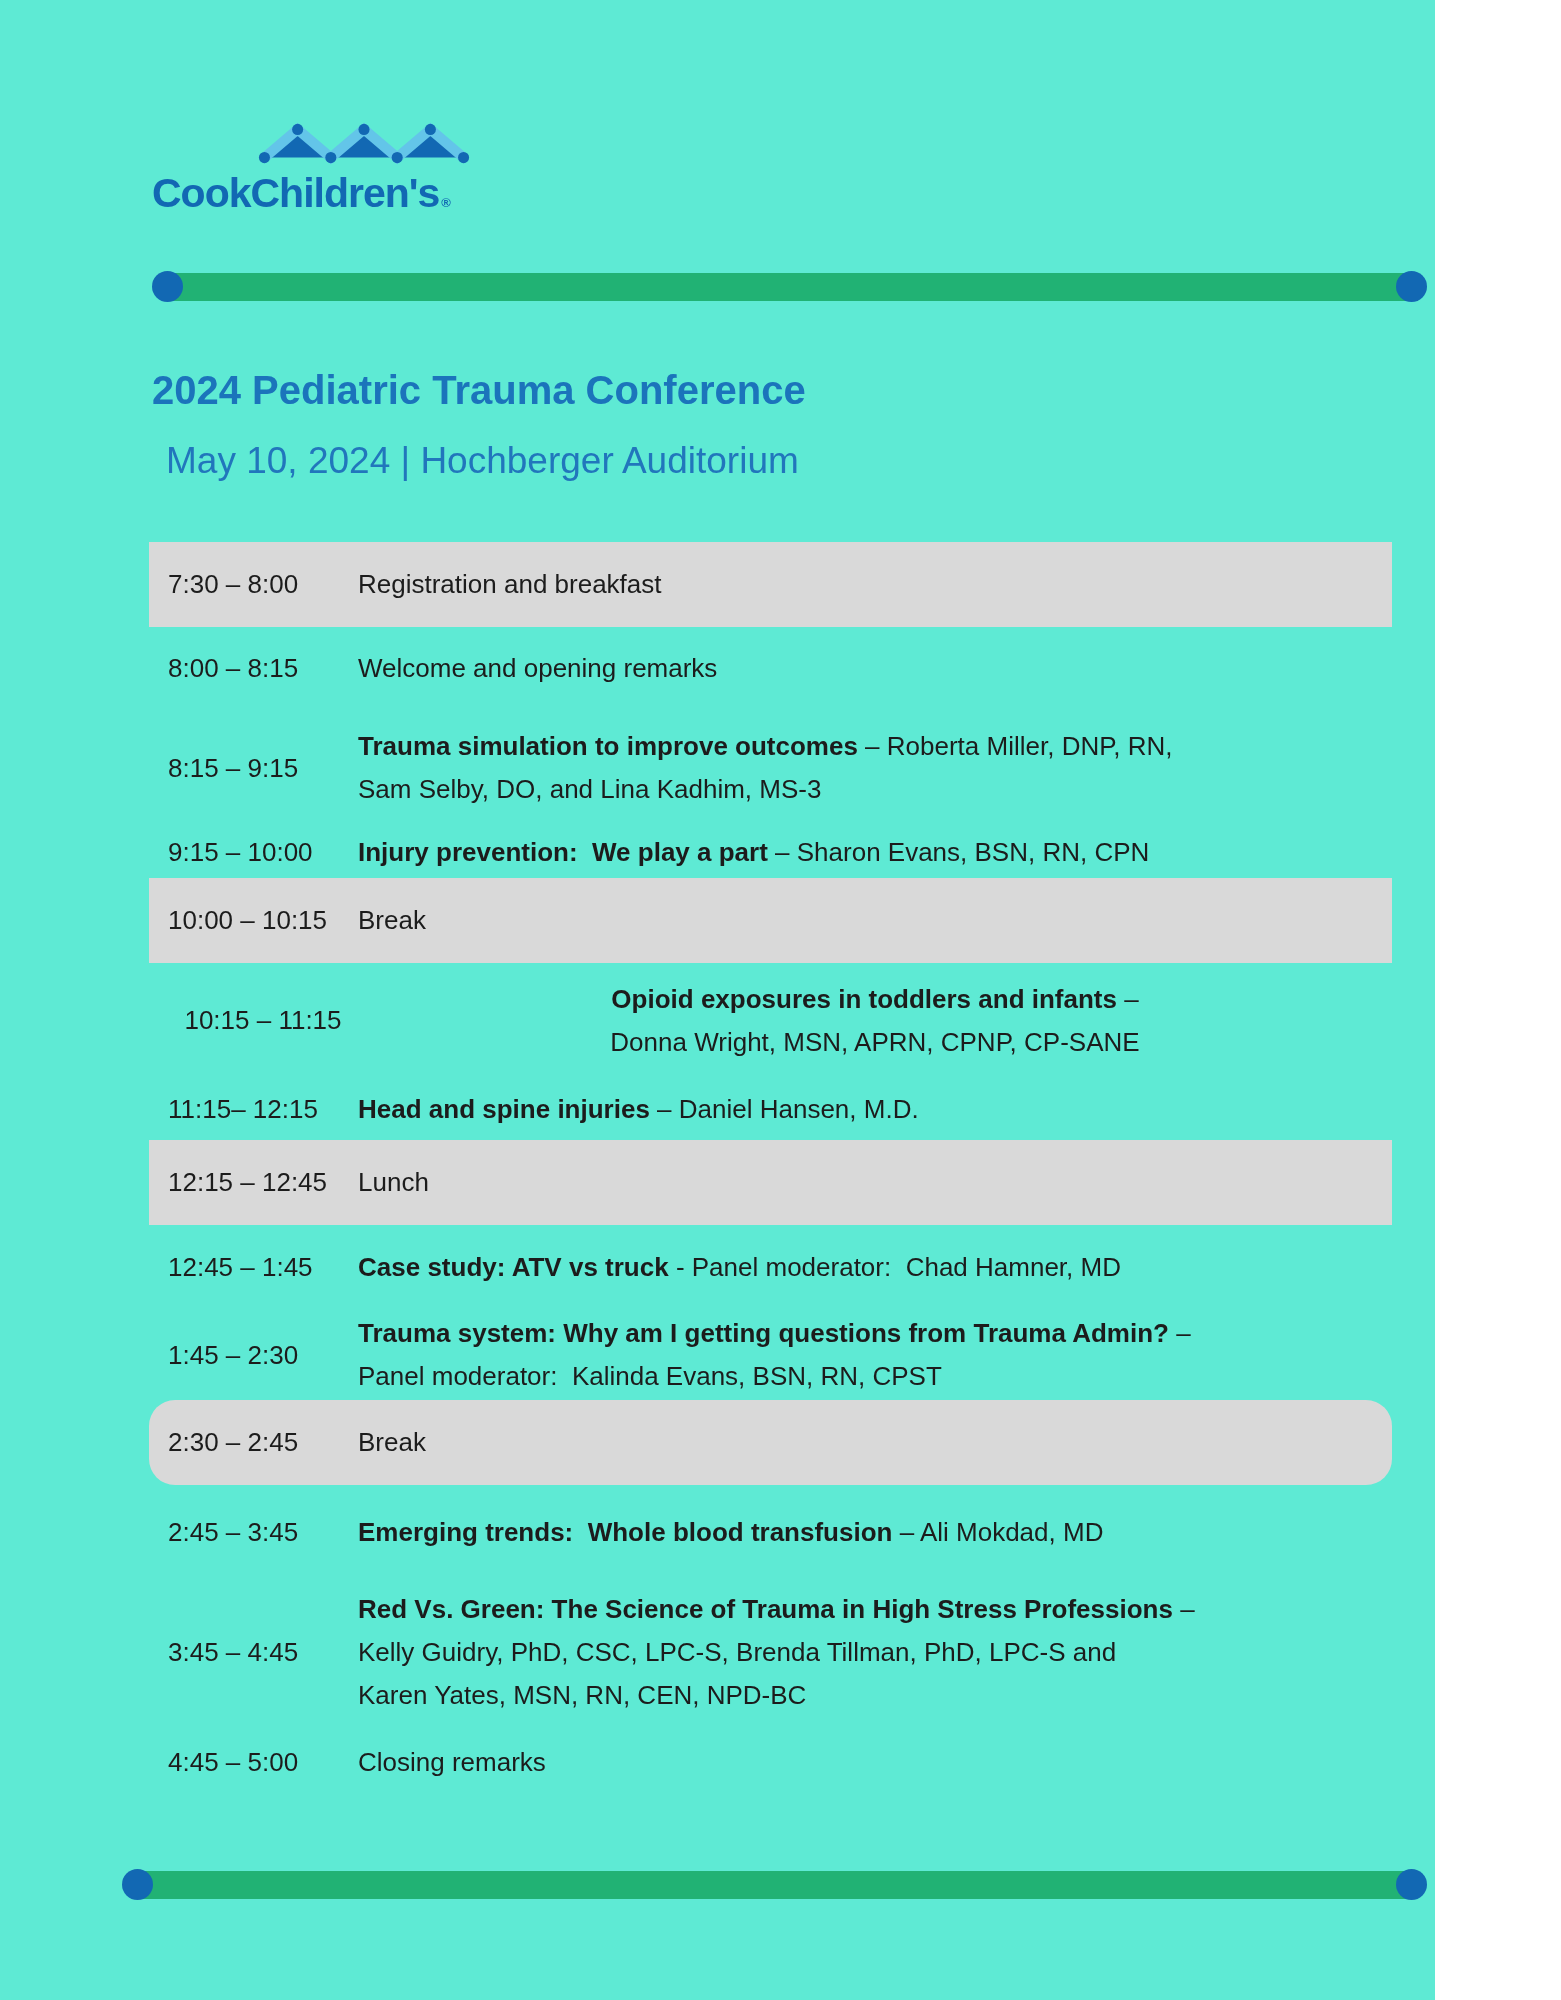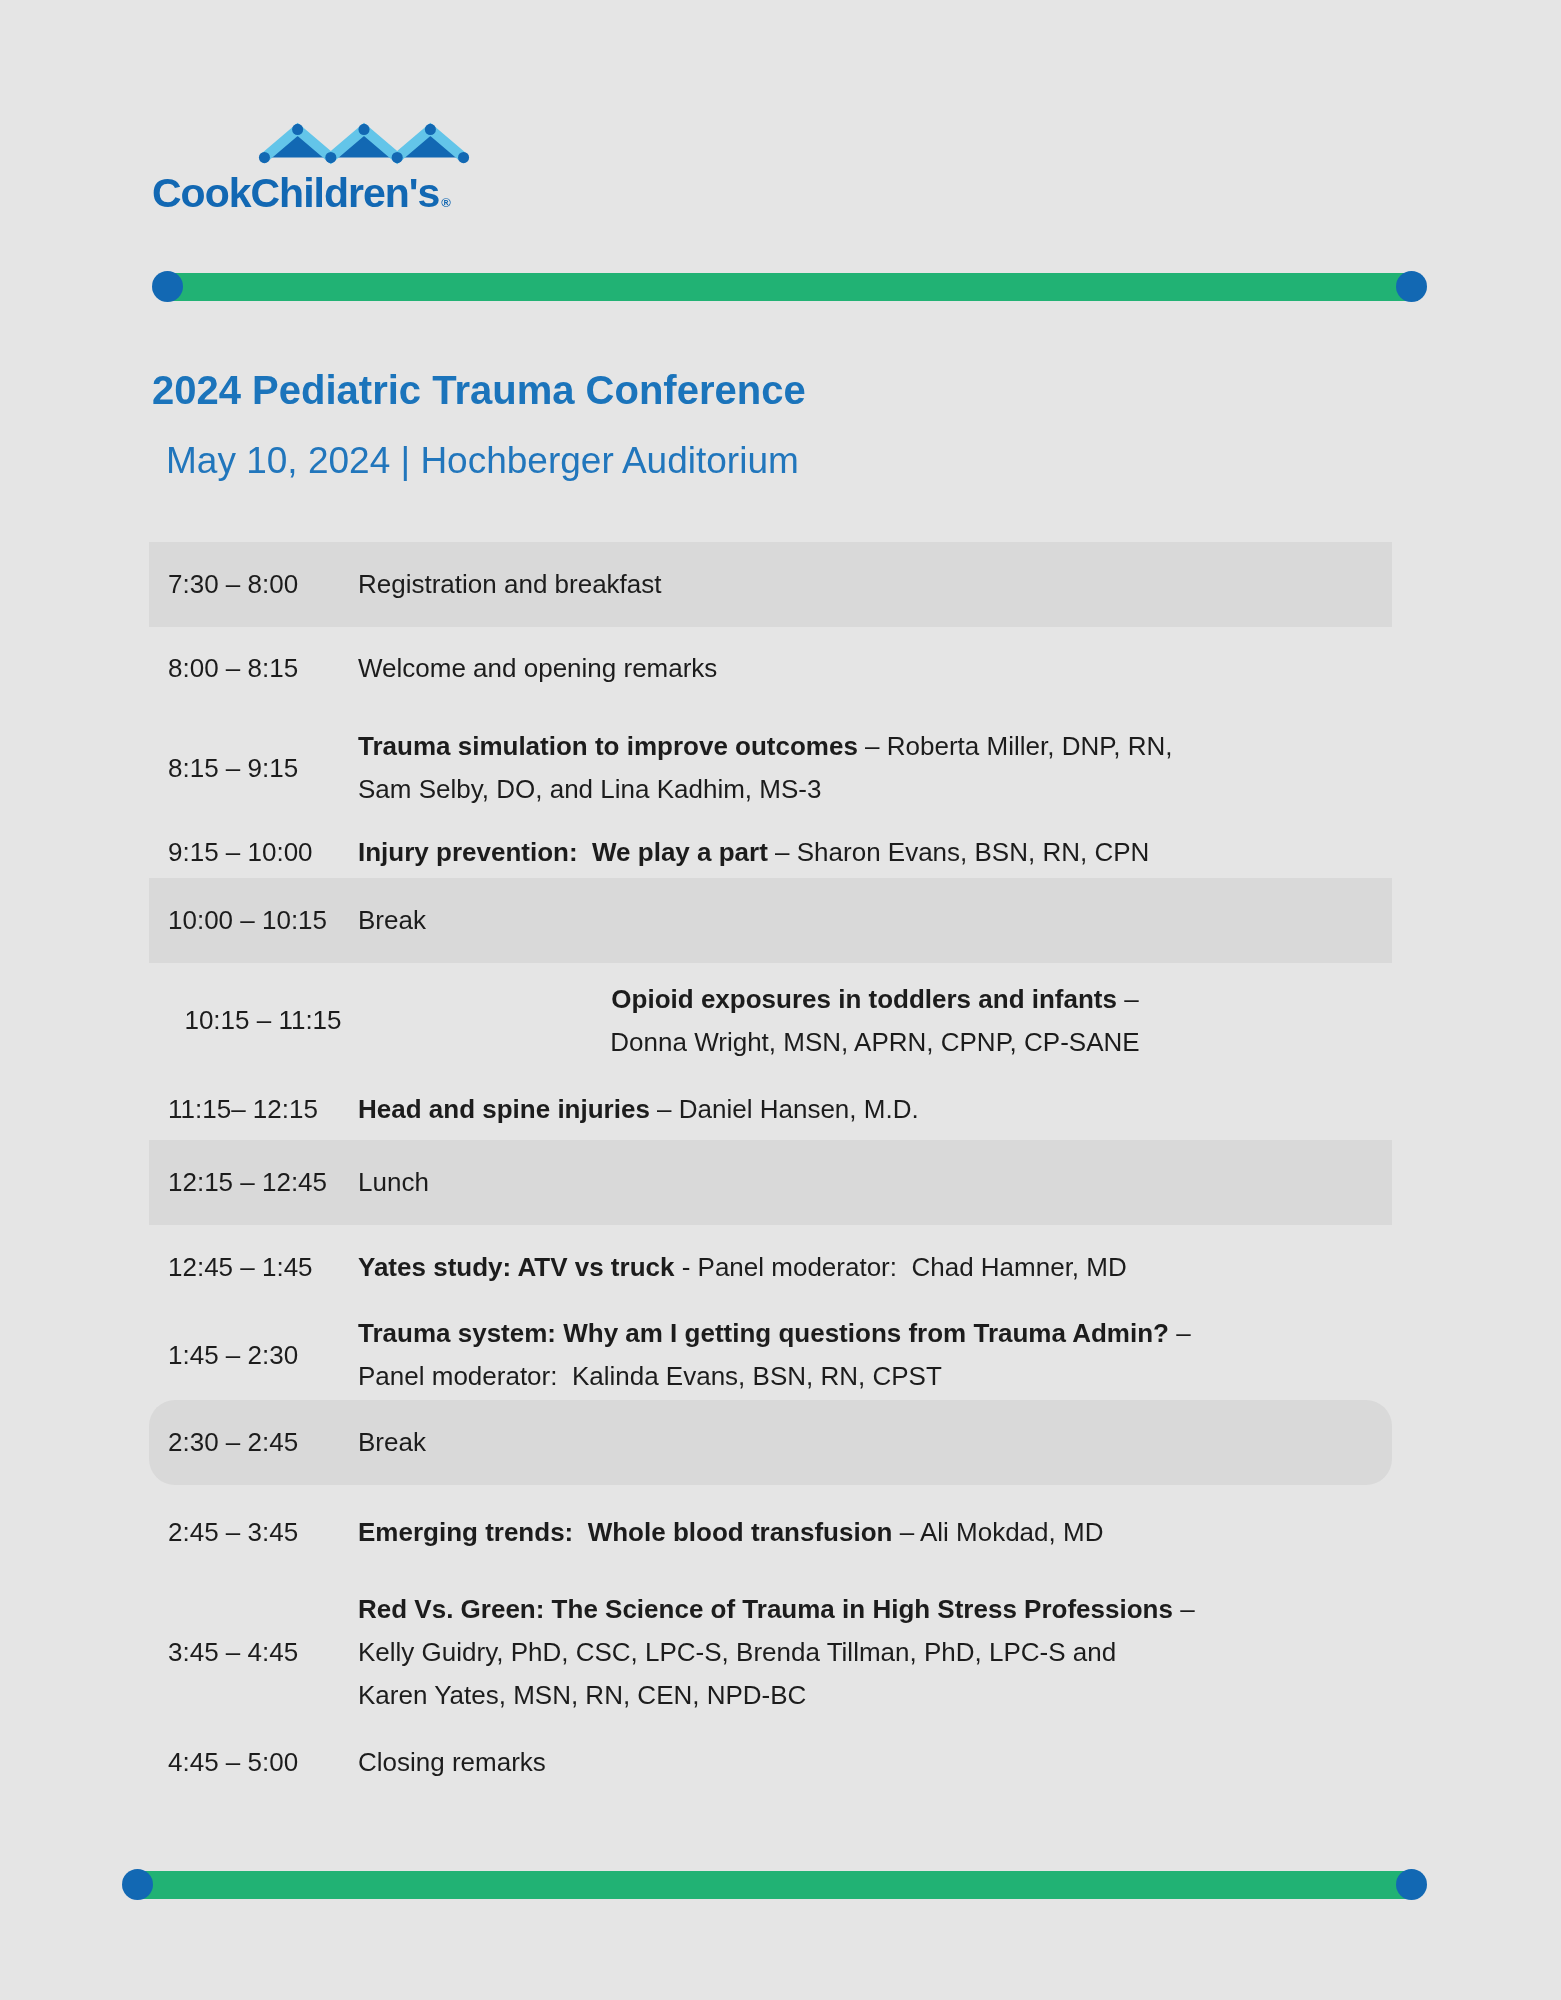--- a/index.html
+++ b/index.html
@@ -1,19 +1,19 @@
 <!DOCTYPE html>
 <html><head>
 <meta charset="utf-8">
 <style>
   html,body{margin:0;padding:0;background:#ffffff;}
   .page{
     position:relative;
-    width:1561px;height:2000px;
-    background:#e5e5e5;
+    width:1435px;height:2000px;
+    background:#5eead4;
     font-family:"Liberation Sans", sans-serif;
     color:#1c1c1c;
     overflow:hidden;
   }
   
   .logo-icon{position:absolute;left:258px;top:120px;width:212px;height:47px;overflow:visible;}
   .logo-text{
     position:absolute;left:152px;top:170px;
     font-size:41px;font-weight:700;letter-spacing:-1px;
     color:#1268b3;white-space:nowrap;
@@ -141,21 +141,21 @@
       </div>
       <div class="row shaded" style="min-height: 85px;">
         <div class="time">12:15 – 12:45</div>
         <div class="desc">
           <div class="line"><span>Lunch</span></div>
         </div>
       </div>
       <div class="row" style="min-height: 85px;">
         <div class="time">12:45 – 1:45</div>
         <div class="desc">
-          <div class="line"><span class="b">Yates study: ATV vs truck</span><span> - Panel moderator:  Chad Hamner, MD</span></div>
+          <div class="line"><span class="b">Case study: ATV vs truck</span><span> - Panel moderator:  Chad Hamner, MD</span></div>
         </div>
       </div>
       <div class="row" style="min-height: 90px;">
         <div class="time">1:45 – 2:30</div>
         <div class="desc">
           <div class="line"><span class="b">Trauma system: Why am I getting questions from Trauma Admin?</span><span> –</span></div>
           <div class="line"><span>Panel moderator:  Kalinda Evans, BSN, RN, CPST</span></div>
         </div>
       </div>
       <div class="row shaded" style="min-height: 85px; border-radius: 26px;">

